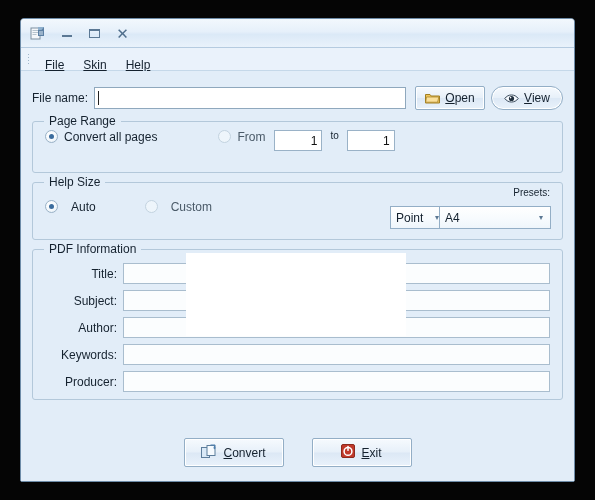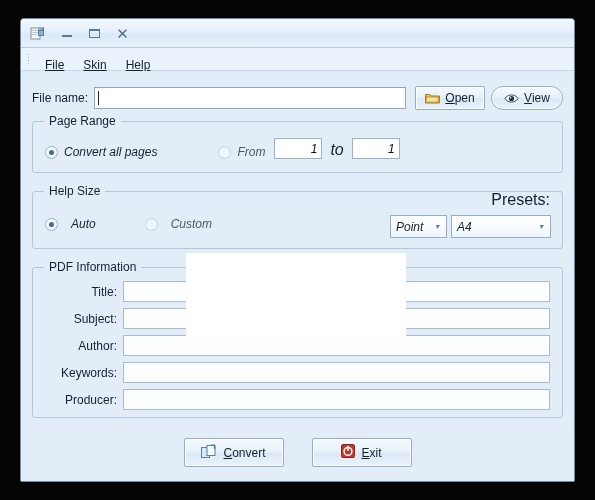--- a/index.html
+++ b/index.html
@@ -129,36 +129,36 @@
   
   .ico { flex: 0 0 auto; position: relative; display: inline-block; }
   .ico-folder { width: 15px; height: 12px; }
   .ico-eye { width: 15px; height: 11px; }
 
   
   .group {
     position: relative;
     border: 1px solid #b3c8da;
     border-radius: 3px;
-    margin-bottom: 18px;
-    padding: 14px 12px 11px 12px;
+    margin-bottom: 9px;
+    padding: 6px 12px 11px 12px;
     background: transparent;
   }
   .group > .legend {
     position: absolute;
     top: -8px; left: 11px;
     background: #e2edf8;
     padding: 0 5px;
     font-size: 12px;
     color: #15222f;
     white-space: nowrap;
   }
 
   
-  .radio-row { display: flex; align-items: flex-end; font-style: italic; }
+  .radio-row { display: flex; align-items: flex-start; }
   .radio {
     width: 13px; height: 13px;
     border-radius: 50%;
     background: radial-gradient(circle at 40% 35%, #ffffff 0%, #f3f8fc 60%, #dce8f2 100%);
     border: 1px solid #9ab2c7;
     flex: 0 0 13px;
     position: relative;
     cursor: default;
   }
   .radio.on::after {
@@ -176,39 +176,39 @@
   .numbox {
     width: 48px; height: 21px;
     background: #fff;
     border: 1px solid #9ab2c7;
     font-size: 12px;
     color: #111;
     text-align: right;
     padding: 0 4px;
     display: flex; align-items: center; justify-content: flex-end;
   }
-  .smalltext { font-size: 16px; color: #15222f; }
+  .smalltext { font-size: 10px; color: #15222f; }
 
   
   .combo {
     height: 23px;
     background: linear-gradient(to bottom,#ffffff 0%,#f7fbfe 55%,#eef5fb 100%);
     border: 1px solid #93aec6;
     display: flex; align-items: center;
     font-size: 12px; color: #14212e;
     padding: 0 2px 0 5px;
     cursor: default;
   }
   .combo .val { flex: 1 1 auto; white-space: nowrap; }
   .combo .arrow {
     width: 14px; text-align: center;
     color: #5b7894; font-size: 8px; line-height: 1;
   }
   .combo-unit { width: 57px; }
-  .combo-preset { width: 100px; }
+  .combo-preset { width: 112px; }
 
   
   .inforow { display: flex; align-items: center; height: 23px; margin-bottom: 4px; }
   .infolabel {
     width: 72px;
     text-align: right;
     font-size: 12px;
     color: #15222f;
     margin-right: 6px;
     white-space: nowrap;

